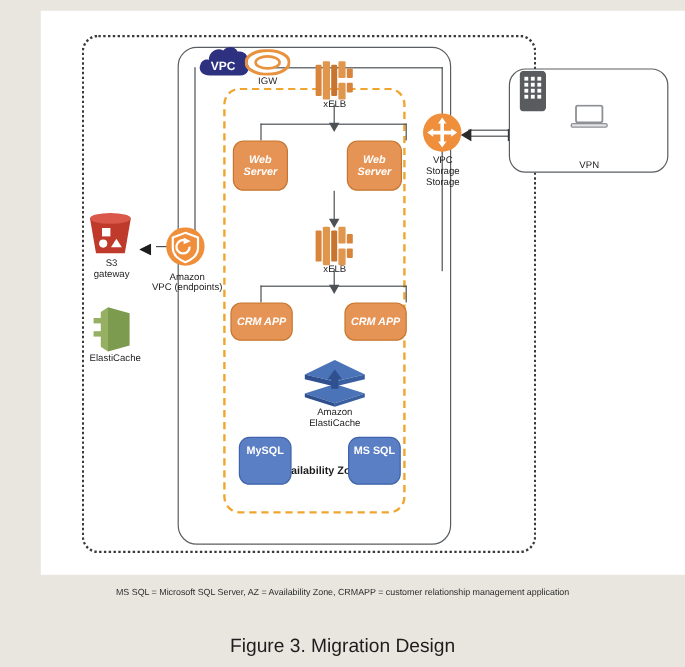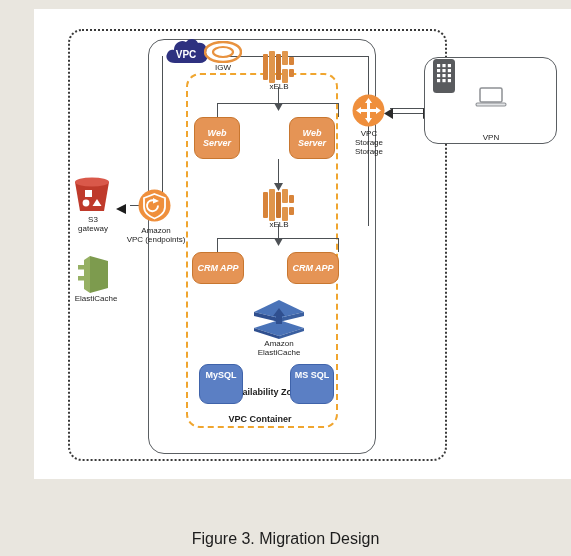--- a/index.html
+++ b/index.html
@@ -76,21 +76,20 @@
 </head>
 <body>
 
 <div id="card">
   <div id="diagram">
 
     <div class="region-box"></div>
     <div class="container-label" style="left:152px;top:428px;width:140px;">Region</div>
 
     <div class="vpc-box"></div>
-    <div class="container-label" style="left:158px;top:405px;width:128px;">VPC Container</div>
 
     <div class="az-box"></div>
     <div class="container-label" style="left:174px;top:378px;width:110px;">Availability Zone</div>
 
     <div class="ln hln" style="left:185px;top:47px;width:150px;"></div>
 
     <div class="ln vln" style="left:128px;top:47px;height:150px;"></div>
     <div class="ln hln" style="left:96px;top:196px;width:34px;"></div>
 
     <div class="ln vln" style="left:334px;top:47px;height:170px;"></div>
@@ -303,14 +302,15 @@
         <rect x="5" y="1" width="22" height="14" rx="1.6" fill="#ffffff" stroke="#8d9094" stroke-width="1.5"></rect>
         <rect x="1" y="16" width="30" height="3" rx="1.4" fill="#e2e4e6" stroke="#8d9094" stroke-width="1.1"></rect>
       </svg>
     </div>
     <div class="iconlabel" style="left:429px;top:101px;width:56px;margin-top:23px;">VPN</div>
 
   </div>
 </div>
 
 <div class="legend">
+  <div>MS SQL = Microsoft SQL Server, AZ = Availability Zone, CRMAPP = customer relationship management application</div>
 </div>
 <div class="figtitle">Figure 3. Migration Design</div>
 
 </body></html>

